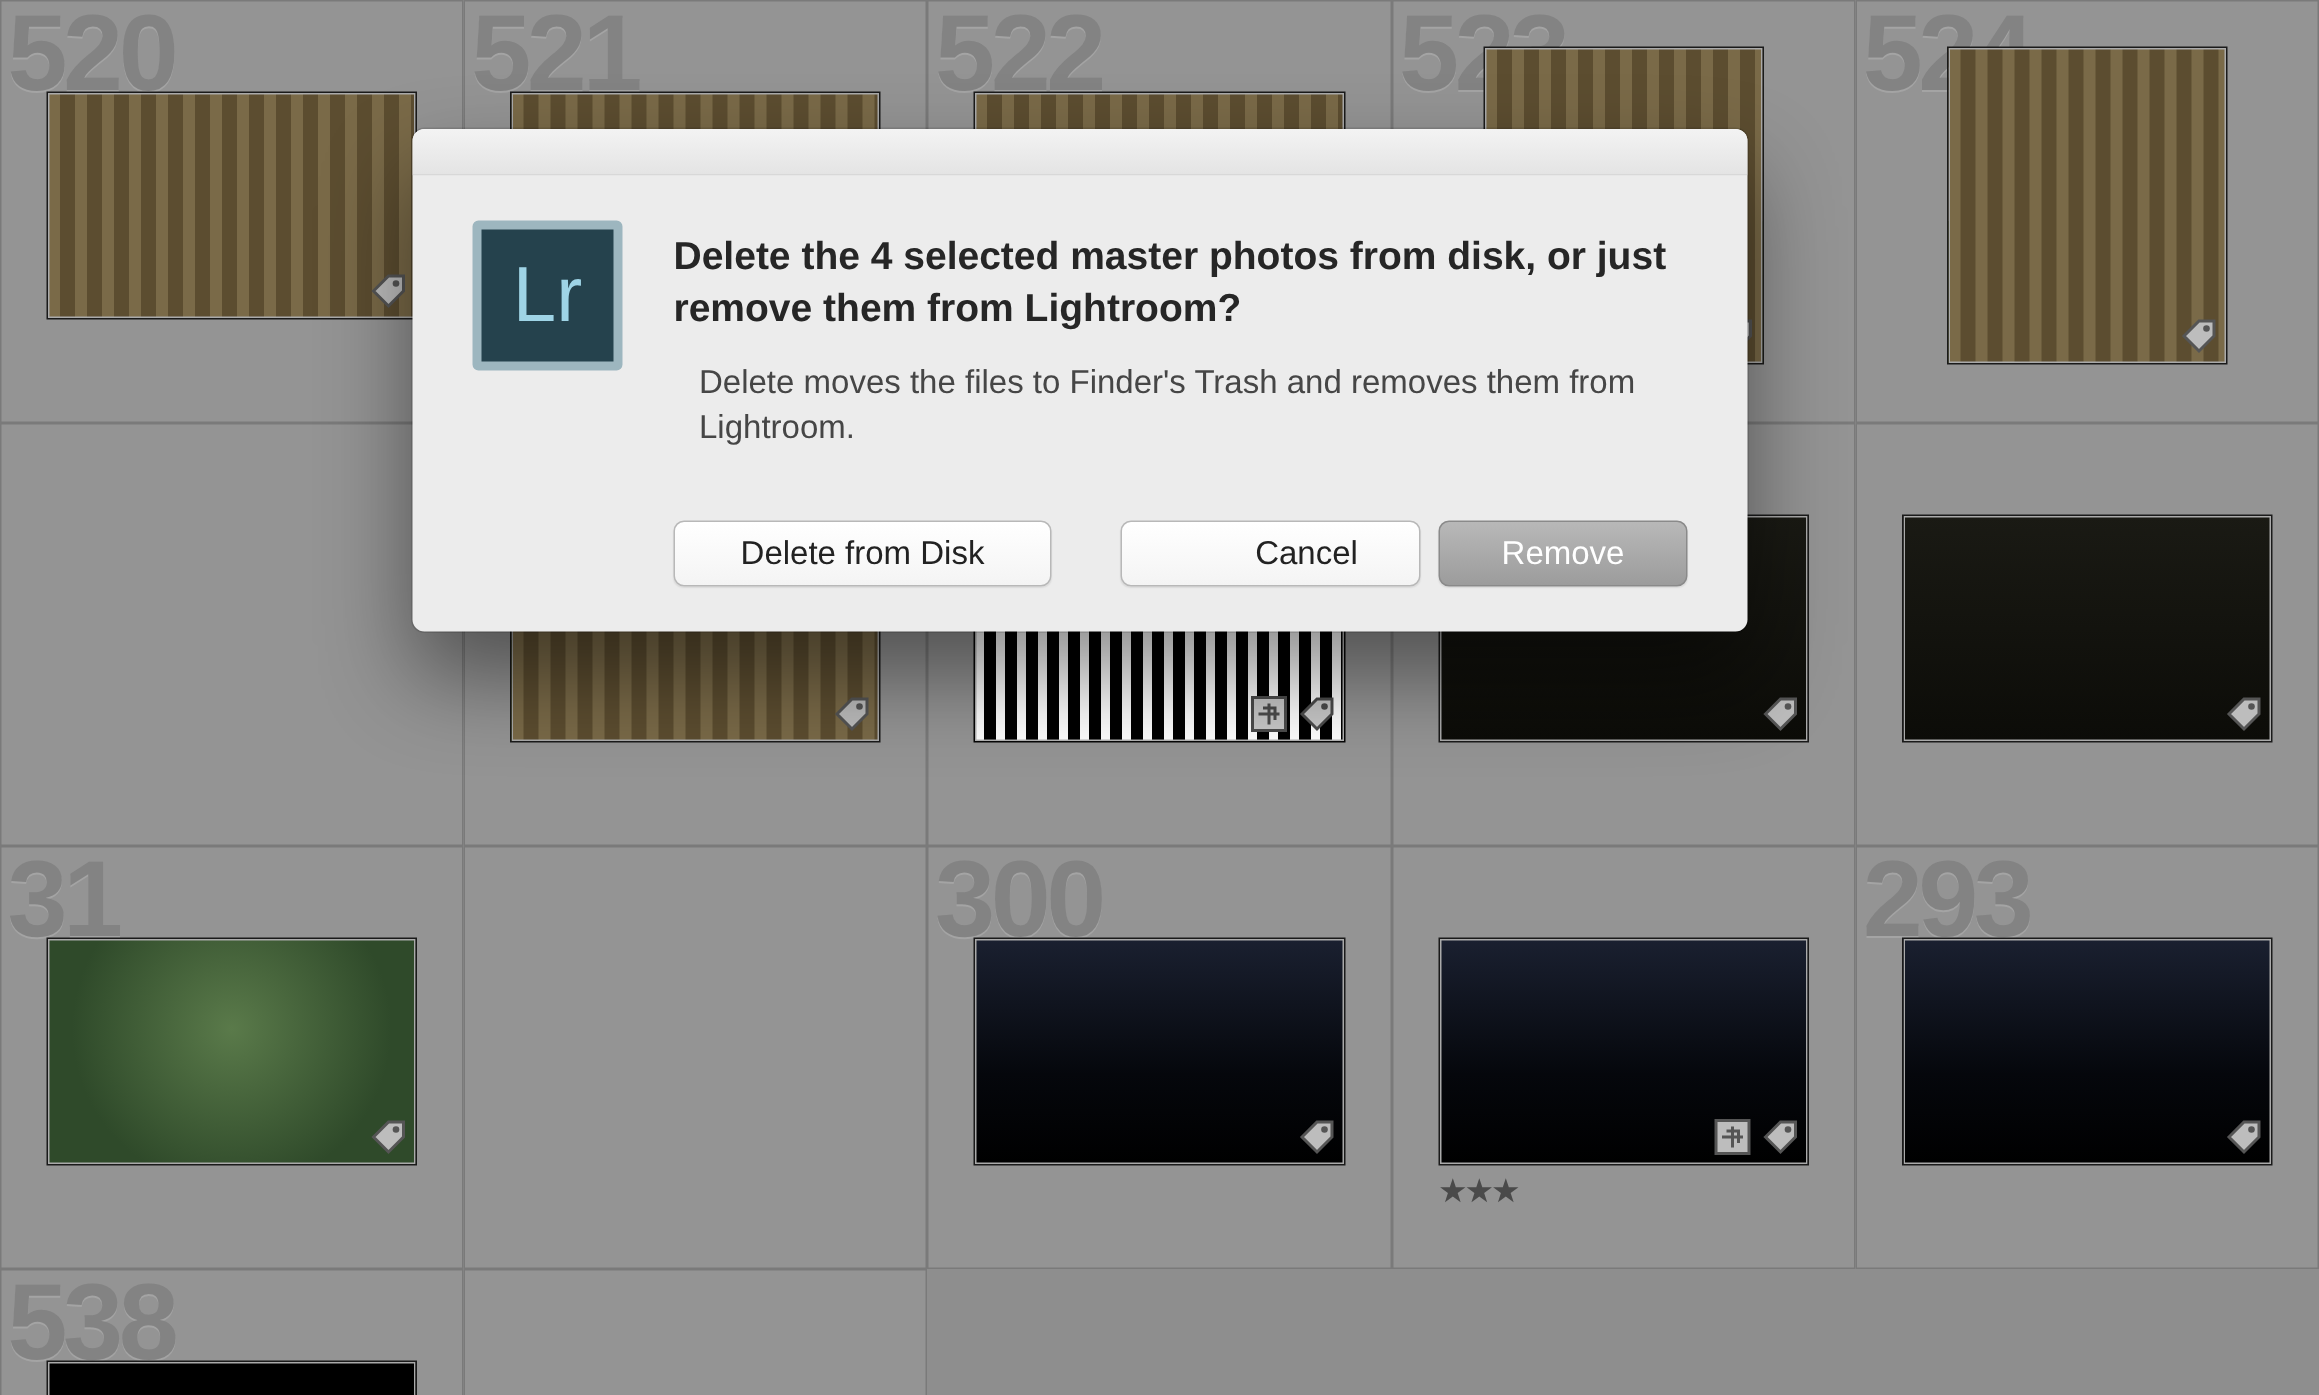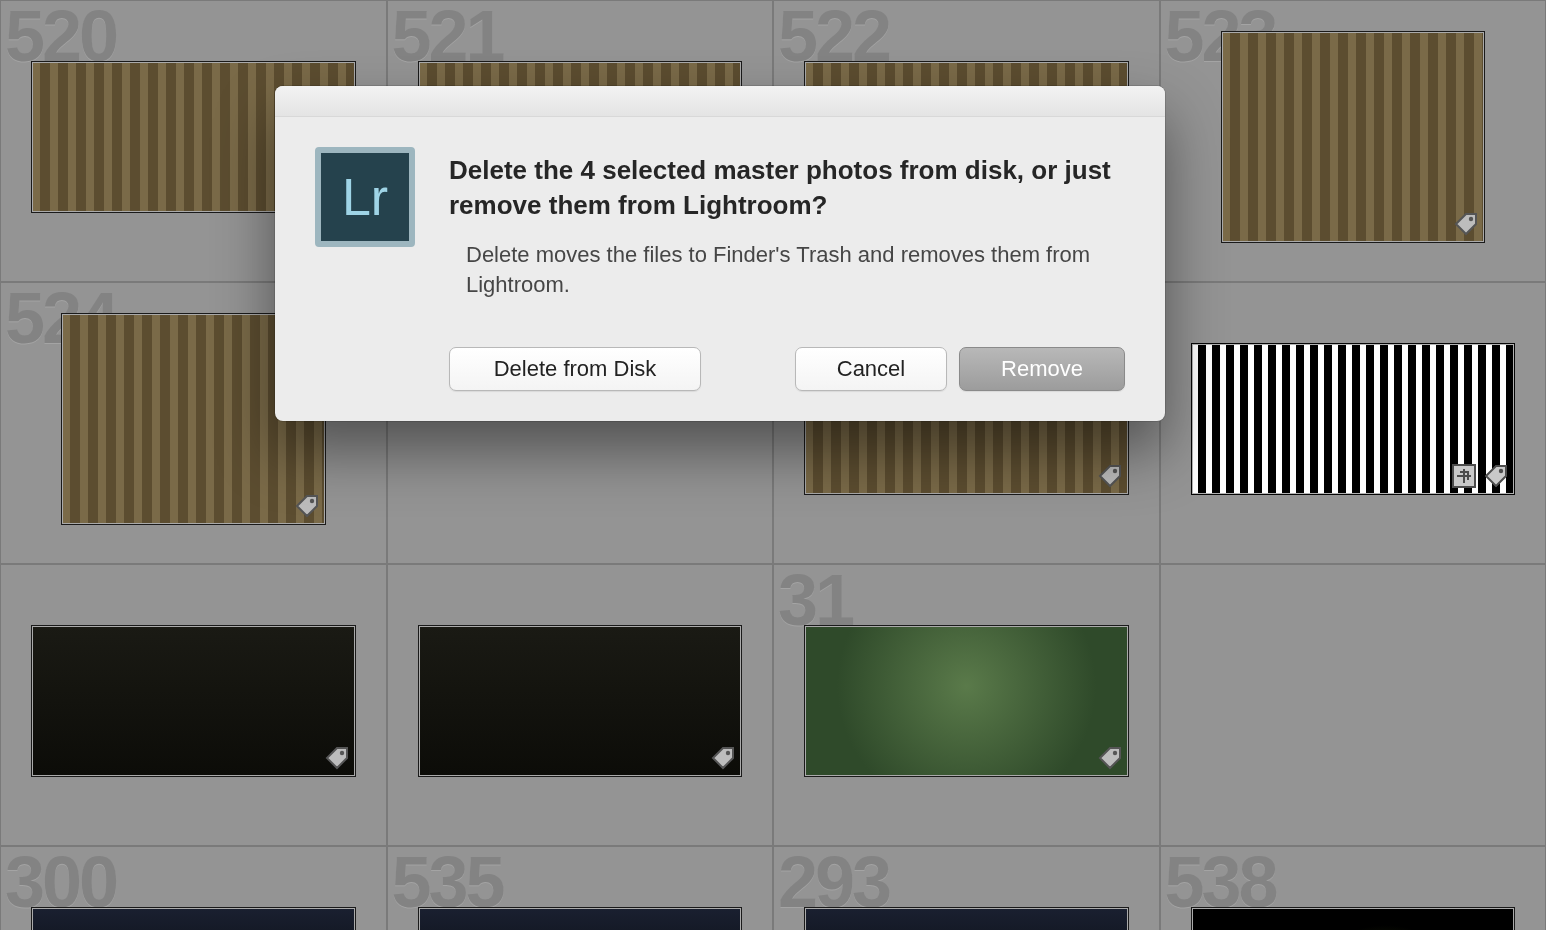--- a/index.html
+++ b/index.html
@@ -1,19 +1,19 @@
 <!DOCTYPE html>
 <html><head>
 <meta charset="utf-8">
 <style>
   html,body{margin:0;padding:0;width:1546px;height:930px;overflow:hidden;
     font-family:-apple-system,"Helvetica Neue",Helvetica,Arial,sans-serif;
     background:#8e8e8e;}
   
-  .grid{display:grid;grid-template-columns:repeat(4,1fr);grid-auto-rows:282px;
+  .grid{display:grid;grid-template-columns:repeat(5,1fr);grid-auto-rows:282px;
     width:100%;height:100%;}
   .cell{position:relative;background:#949494;border:1px solid #7a7a7a;
     box-sizing:border-box;}
   .cell-index{position:absolute;top:-6px;left:4px;
     font-size:72px;font-weight:700;color:rgba(130,130,130,.95);
     letter-spacing:-3px;pointer-events:none;user-select:none;
     text-shadow:0 1px 0 rgba(255,255,255,.15);}
   
   .thumb{position:absolute;left:30px;right:30px;top:60px;height:150px;
     background:#2b2b2b;border:1px solid #1a1a1a;box-shadow:0 0 0 1px #aaa inset;}
@@ -56,21 +56,21 @@
   .msg{flex:1;}
   .msg h1{margin:6px 0 14px 0;font-size:26px;font-weight:700;color:#262626;line-height:1.35;}
   .msg p{margin:17px;font-size:22px;color:#464646;line-height:1.35;}
   .buttons{display:flex;gap:12px;padding:0 40px 30px 174px;align-items:flex-end;}
   .btn{height:42px;border-radius:7px;font-size:22px;
     border:1px solid #b8b8b8;background:linear-gradient(#fff,#f4f4f4);
     color:#222;cursor:default;display:flex;align-items:center;justify-content:center;
     box-shadow:0 1px 1px rgba(0,0,0,.08);}
   .btn-delete{width:250px;}
   .spacer{flex:1;}
-  .btn-cancel{width:150px;}
+  .btn-cancel{width:150px;padding-left:48px;}
   .btn-remove{width:164px;color:#fff;border:1px solid #8a8a8a;
     background:linear-gradient(#b8b8b8,#9c9c9c);}
 </style>
 </head>
 <body>
 
 <div class="grid" id="grid">
     <div class="cell">
       <div class="cell-index">520</div>
       <div class="thumb forest">
@@ -179,21 +179,20 @@
       <div class="cell-index">300</div>
       <div class="thumb night">
         <div class="badge">
           <svg viewBox="0 0 28 28">
             <use href="#ico-keyword"></use>
           </svg>
         </div>
       </div>
     </div>
     <div class="cell">
-      <div class="cell-index">535</div>
       <div class="thumb night">
         <div class="badge">
           <svg viewBox="0 0 28 28">
             <use href="#ico-keyword"></use>
           </svg>
         </div>
         <div class="badge badge2">
           <svg viewBox="0 0 28 28">
             <use href="#ico-edit"></use>
           </svg>

